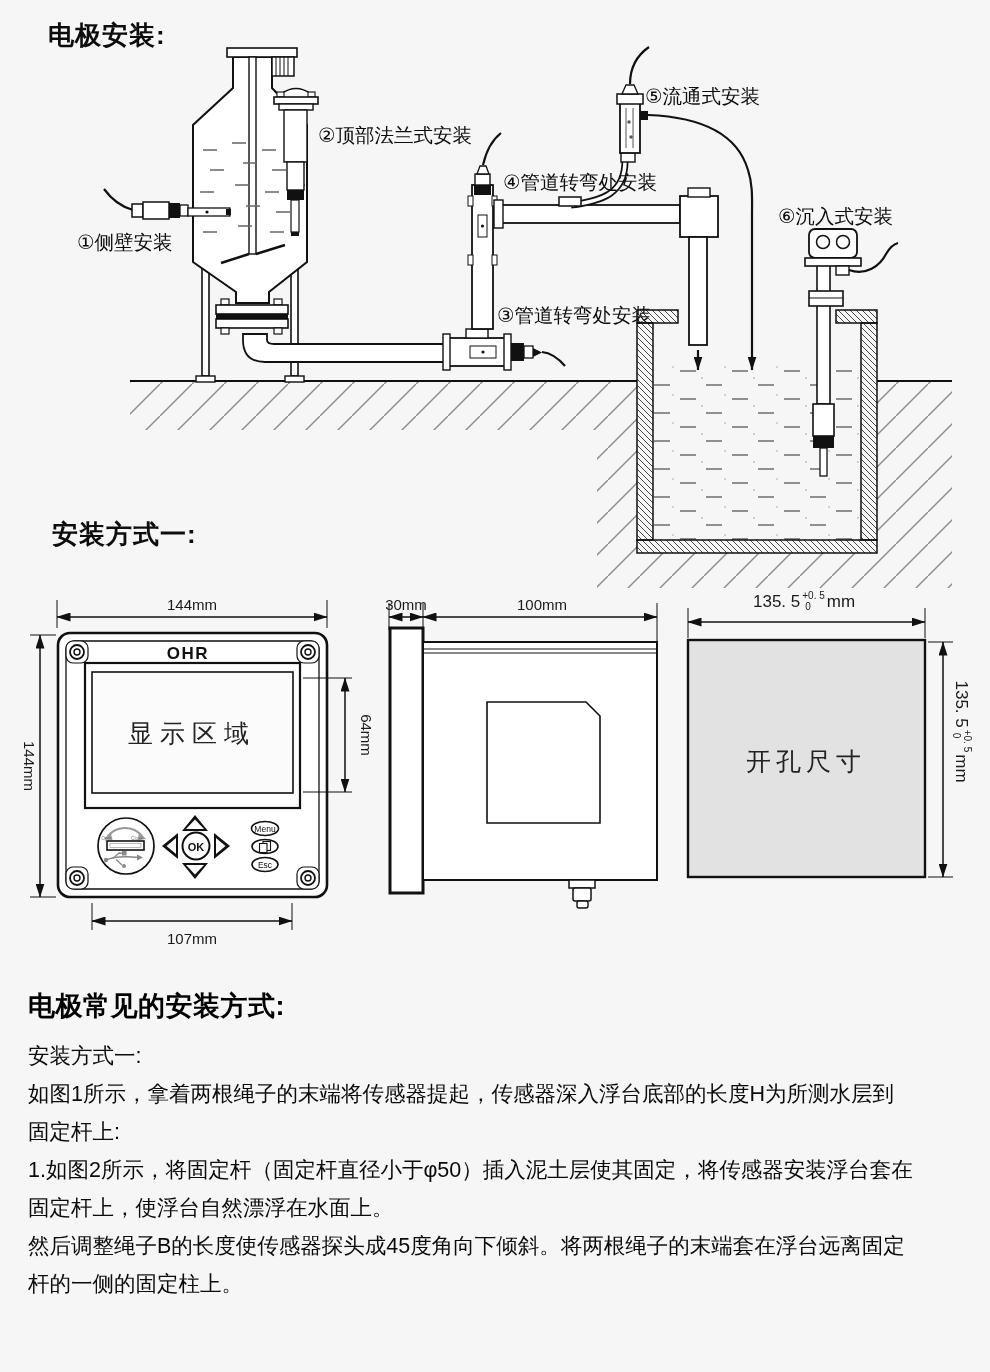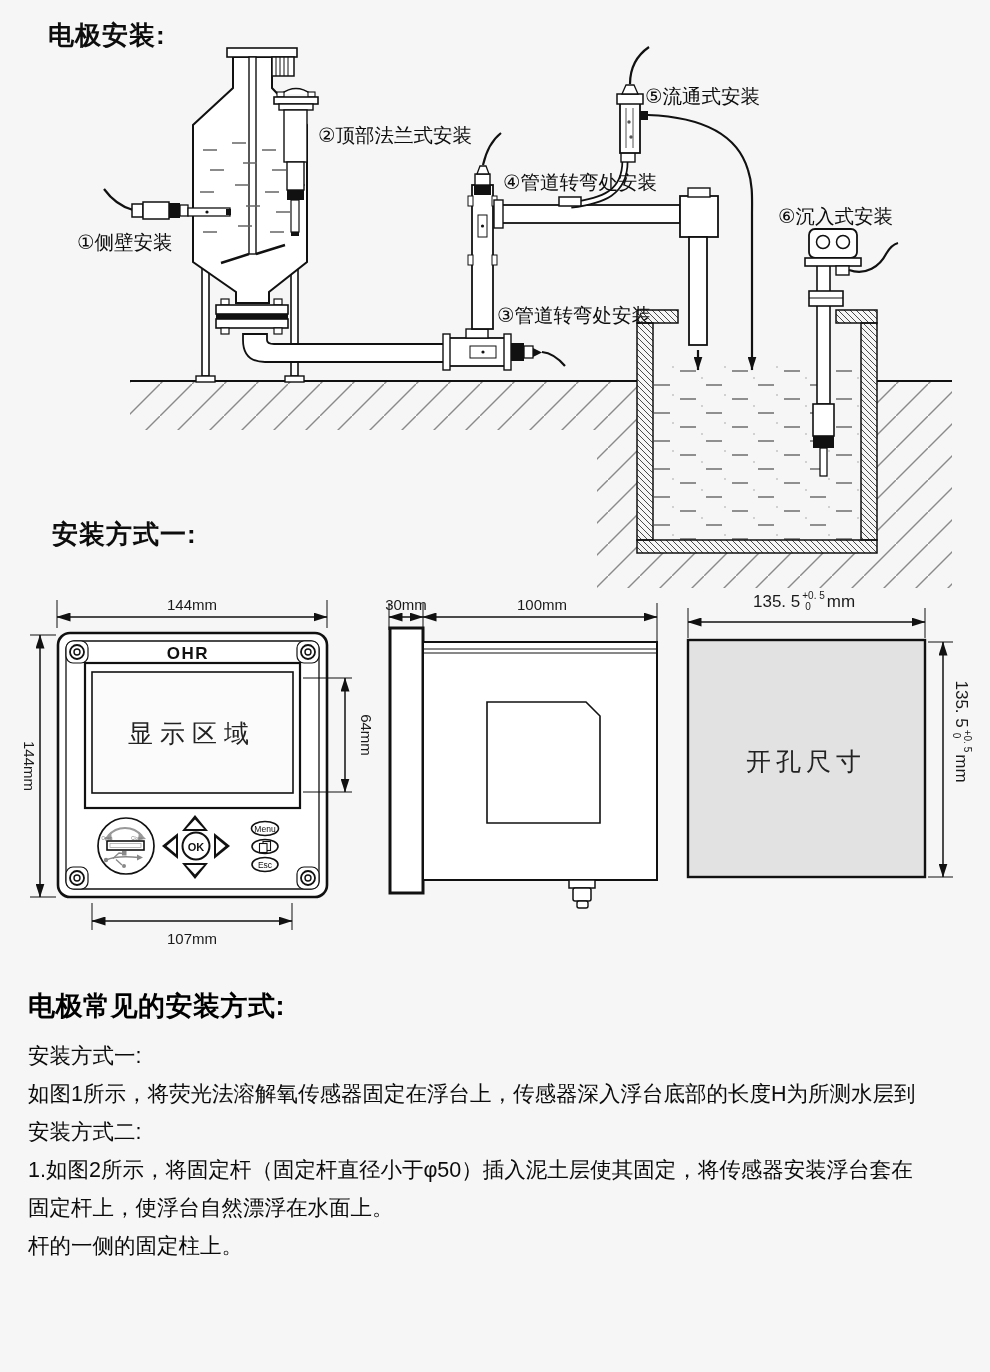--- a/index.html
+++ b/index.html
@@ -336,21 +336,22 @@
           <i>0</i>
         </span>
       <span>mm</span>
     </div>
   </div>
 
   <div id="methods">
     <div class="mh">电极常见的安装方式:</div>
     <div class="mlines">
       <div>安装方式一:</div>
-      <div>如图1所示，将荧光法溶解氧传感器固定在浮台上，传感器深入浮台底部的长度H为所测水层到</div>
-      <div>安装方式二:</div>
+      <div>如图1所示，拿着两根绳子的末端将传感器提起，传感器深入浮台底部的长度H为所测水层到</div>
+      <div>固定杆上:</div>
       <div>1.如图2所示，将固定杆（固定杆直径小于φ50）插入泥土层使其固定，将传感器安装浮台套在</div>
       <div>固定杆上，使浮台自然漂浮在水面上。</div>
+      <div>然后调整绳子B的长度使传感器探头成45度角向下倾斜。将两根绳子的末端套在浮台远离固定</div>
       <div>杆的一侧的固定柱上。</div>
     </div>
   </div>
 
 </div>
 
 </body></html>

